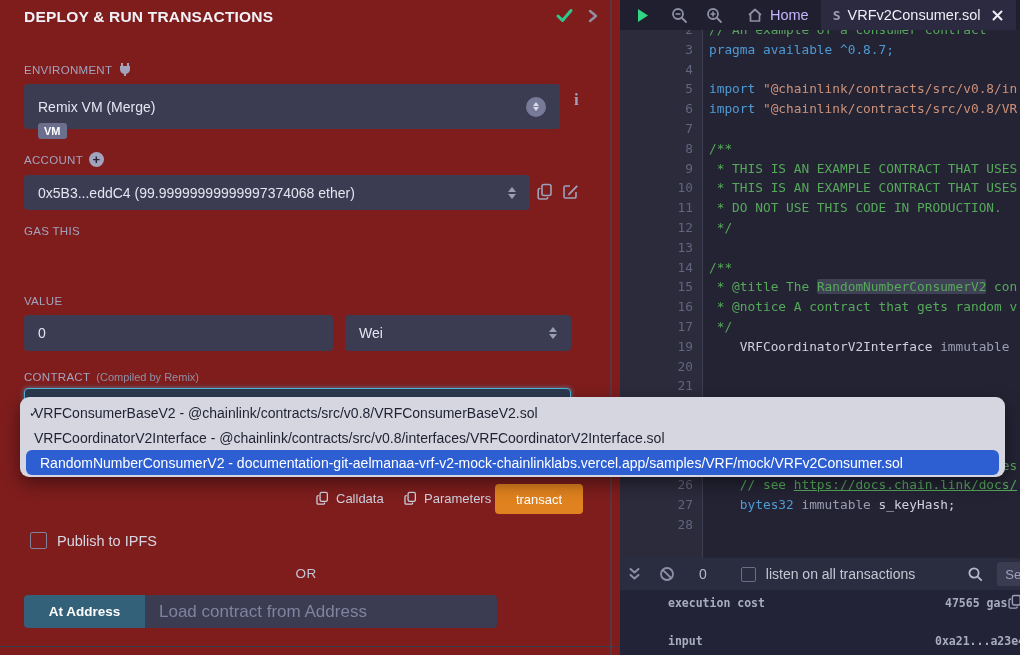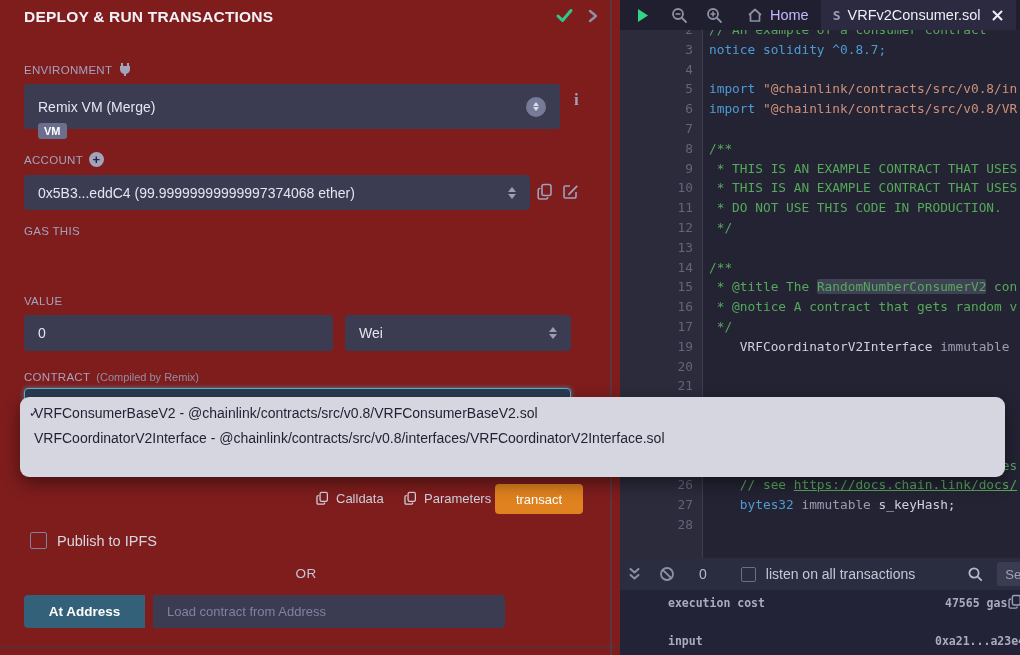--- a/index.html
+++ b/index.html
@@ -27,21 +27,21 @@
   .info-i { position:absolute; left:574px; top:90px; color:#9fa1bb; font-family:"Liberation Serif",serif; font-weight:700; font-size:17px; cursor:pointer; }
   .vm-badge { position:absolute; left:38px; top:123px; background:#6b6e8c; color:#fff; font-size:11px; font-weight:700; border-radius:3px; padding:2px 6px; }
   .icon-btn { position:absolute; cursor:pointer; }
   .plus-circle { width:15px;height:15px;border-radius:50%;background:#a2a3bd;color:#262536;font-weight:700;font-size:13px;line-height:15px;text-align:center; }
   .action-label { position:absolute; font-size:13px; color:#cfd0dd; display:flex; align-items:center; gap:7px; cursor:pointer; }
   .btn-transact { position:absolute; left:495px; top:484px; width:88px; height:30px; background:#e0821f; border:none; border-radius:4px; color:#fff; font-size:13px; font-family:inherit; cursor:pointer; }
   .checkbox { position:absolute; width:17px; height:17px; border:1px solid #80829a; border-radius:2px; background:transparent; cursor:pointer; }
   .pub-label { position:absolute; left:57px; top:533px; font-size:14.5px; color:#d5d6e2; }
   .or-label { position:absolute; left:0; top:566px; width:612px; text-align:center; font-size:13.5px; color:#c4c5d4; letter-spacing:.5px; }
   .btn-ataddr { position:absolute; left:24px; top:595px; width:121px; height:33px; background:#326179; border:none; border-radius:4px 0 0 4px; color:#fff; font-size:13.5px; font-weight:700; font-family:inherit; cursor:pointer; }
-  .addr-input { left:145px; top:595px; width:352px; height:33px; border-radius:0 4px 4px 0; font-size:13px;margin-left:8px; }
+  .addr-input { left:145px; top:595px; width:352px; height:33px; border-radius:0 4px 4px 0; font-size:17px; }
   .addr-input::placeholder { color:#8082a0; }
   input.tinput { outline:none; }
   .bottom-divider { position:absolute; left:0; top:646px; width:620px; height:1px; background:#3a3b4e; }
   .panel-scroll { position:absolute; left:610px; top:0; width:2px; height:655px; background:#45465c; opacity:.55; }
   
   .contract-select { left:24px; top:388px; width:547px; height:32px; background:#2c3a50; border:1px solid #52b6d8; box-shadow:0 0 5px rgba(82,182,216,.65); }
   
   #dropdown-menu {
     position:absolute; left:20px; top:397px; width:985px; height:80px; z-index:50;
     background:#d6d6e0; border-radius:9px; padding-top:3px; box-shadow:0 6px 18px rgba(0,0,0,.45);
@@ -224,21 +224,21 @@
         <span>VRFv2Consumer.sol</span>
         <svg width="13" height="13" viewBox="0 0 13 13" style="margin-left:4px;">
             <path d="M2.5 2.5 L10.5 10.5 M10.5 2.5 L2.5 10.5" stroke="#eceef6" stroke-width="2" stroke-linecap="round"></path>
           </svg>
       </div>
     </div>
     <div id="code-area">
       <div id="gutter-bg"></div>
       <div id="code-lines">
           <div class="code-row"><span class="ln">2</span><span class="ct"><span class="com">// An example of a consumer contract</span></span></div>
-          <div class="code-row"><span class="ln">3</span><span class="ct"><span class="kw">notice solidity ^0.8.7;</span></span></div>
+          <div class="code-row"><span class="ln">3</span><span class="ct"><span class="kw">pragma available ^0.8.7;</span></span></div>
           <div class="code-row"><span class="ln">4</span><span class="ct"></span></div>
           <div class="code-row"><span class="ln">5</span><span class="ct"><span class="kw">import </span><span class="str">"@chainlink/contracts/src/v0.8/in</span></span></div>
           <div class="code-row"><span class="ln">6</span><span class="ct"><span class="kw">import </span><span class="str">"@chainlink/contracts/src/v0.8/VR</span></span></div>
           <div class="code-row"><span class="ln">7</span><span class="ct"></span></div>
           <div class="code-row"><span class="ln">8</span><span class="ct"><span class="com">/**</span></span></div>
           <div class="code-row"><span class="ln">9</span><span class="ct"><span class="com"> * THIS IS AN EXAMPLE CONTRACT THAT USES</span></span></div>
           <div class="code-row"><span class="ln">10</span><span class="ct"><span class="com"> * THIS IS AN EXAMPLE CONTRACT THAT USES</span></span></div>
           <div class="code-row"><span class="ln">11</span><span class="ct"><span class="com"> * DO NOT USE THIS CODE IN PRODUCTION.</span></span></div>
           <div class="code-row"><span class="ln">12</span><span class="ct"><span class="com"> */</span></span></div>
           <div class="code-row"><span class="ln">13</span><span class="ct"></span></div>
@@ -299,15 +299,19 @@
 
   <div id="dropdown-menu">
       <div class="dd-item">
         <span class="dd-check">✓</span>
         <span class="dd-label">VRFConsumerBaseV2 - @chainlink/contracts/src/v0.8/VRFConsumerBaseV2.sol</span>
       </div>
       <div class="dd-item">
         <span class="dd-check"></span>
         <span class="dd-label">VRFCoordinatorV2Interface - @chainlink/contracts/src/v0.8/interfaces/VRFCoordinatorV2Interface.sol</span>
       </div>
+      <div class="dd-item highlighted">
+        <span class="dd-check"></span>
+        <span class="dd-label">RandomNumberConsumerV2 - documentation-git-aelmanaa-vrf-v2-mock-chainlinklabs.vercel.app/samples/VRF/mock/VRFv2Consumer.sol</span>
+      </div>
     </div>
 
 </div>
 
 </body></html>

